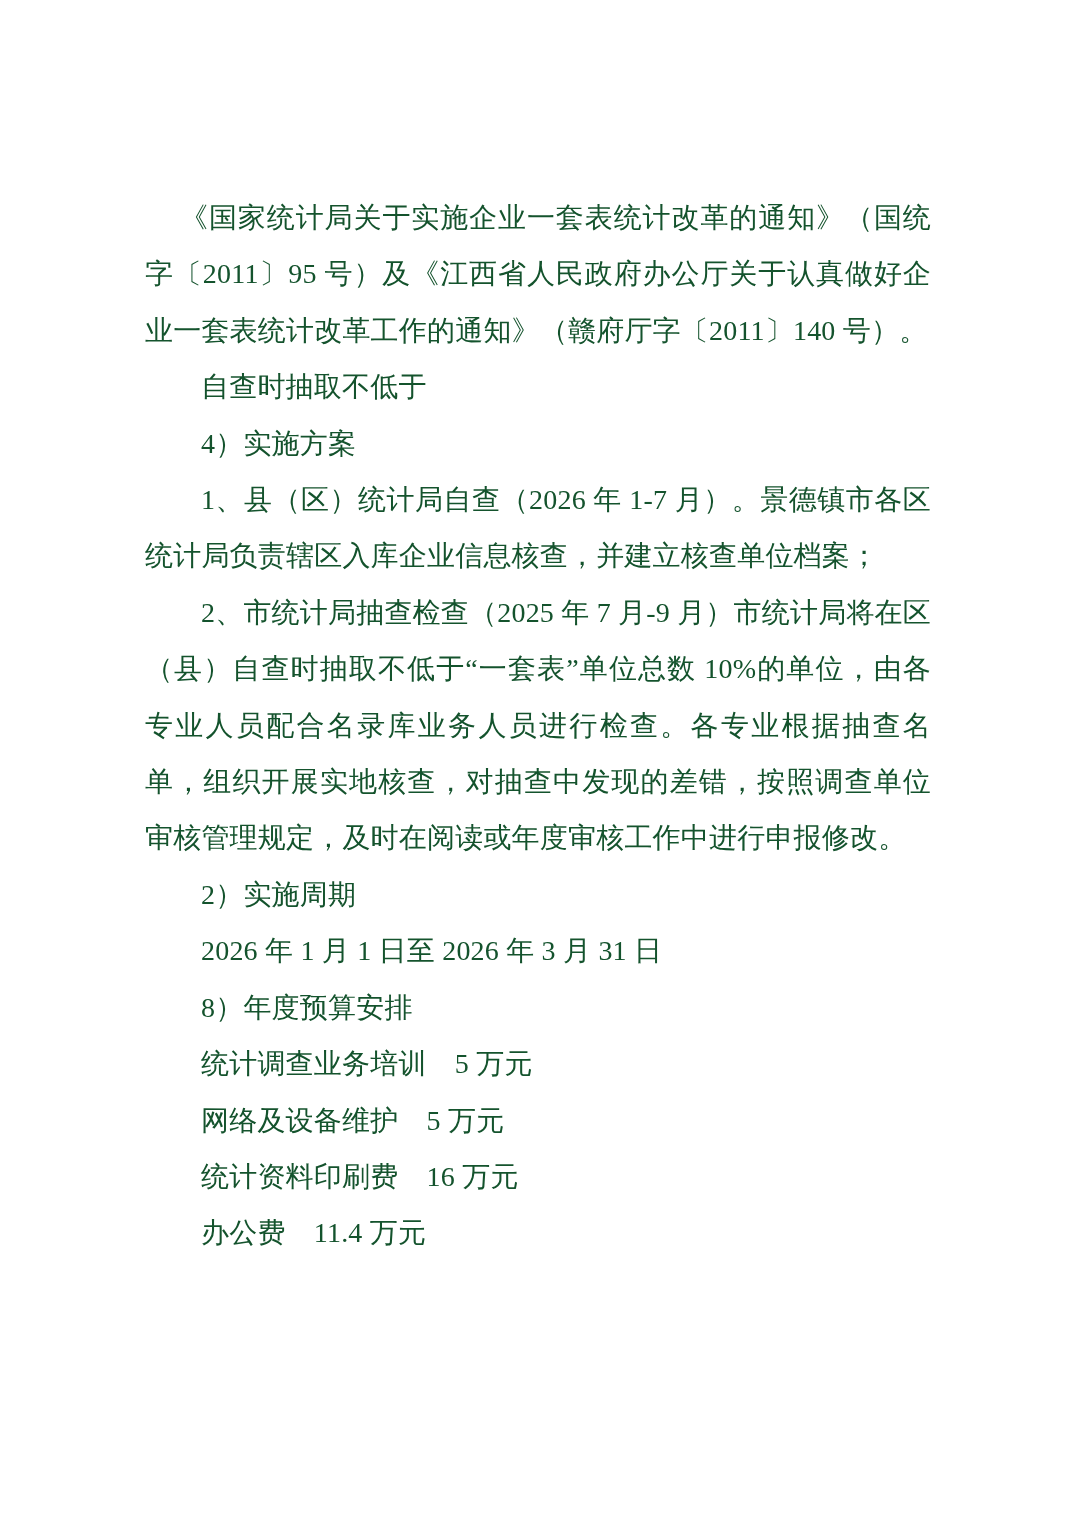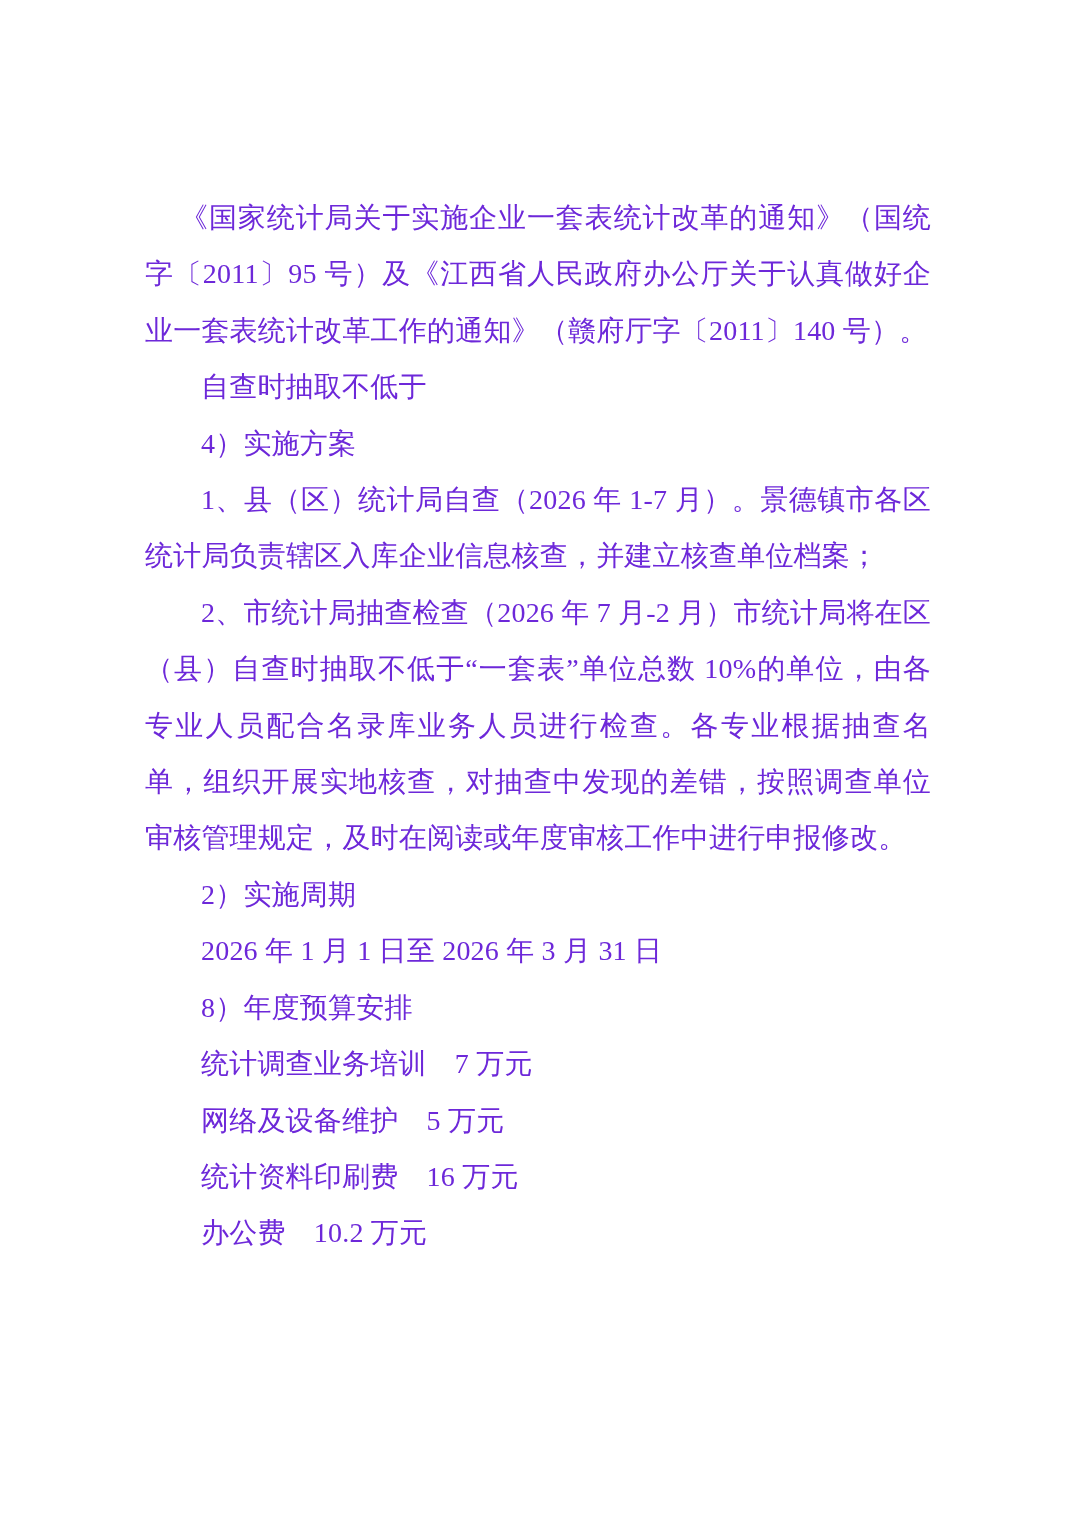--- a/index.html
+++ b/index.html
@@ -12,21 +12,21 @@
       width: 1074px;
       height: 1520px;
       background: #ffffff;
       overflow: hidden;
     }
     .doc-body {
       position: absolute;
       left: 145px;
       top: 190px;
       width: 786px;
-      color: #6d28d9;
+      color: #14532d;
       font-family: "Liberation Serif", "DejaVu Serif", serif;
       font-size: 28px;
       line-height: 56.4px;
       text-align: justify;
       text-justify: inter-ideograph;
       letter-spacing: 0.2px;
     }
     .para {
       margin: 0;
       padding: 0;
@@ -40,22 +40,22 @@
   </style>
 </head>
 <body>
 
 <div class="page">
   <div class="doc-body">
     <p class="para indent-first">《国家统计局关于实施企业一套表统计改革的通知》（国统字〔2011〕95 号）及《江西省人民政府办公厅关于认真做好企业一套表统计改革工作的通知》（赣府厅字〔2011〕140 号）。</p>
     <p class="para indent">自查时抽取不低于</p>
     <p class="para indent">4）实施方案</p>
     <p class="para indent">1、县（区）统计局自查（2026 年 1-7 月）。景德镇市各区统计局负责辖区入库企业信息核查，并建立核查单位档案；</p>
-    <p class="para indent">2、市统计局抽查检查（2026 年 7 月-2 月）市统计局将在区（县）自查时抽取不低于“一套表”单位总数 10%的单位，由各专业人员配合名录库业务人员进行检查。各专业根据抽查名单，组织开展实地核查，对抽查中发现的差错，按照调查单位审核管理规定，及时在阅读或年度审核工作中进行申报修改。</p>
+    <p class="para indent">2、市统计局抽查检查（2025 年 7 月-9 月）市统计局将在区（县）自查时抽取不低于“一套表”单位总数 10%的单位，由各专业人员配合名录库业务人员进行检查。各专业根据抽查名单，组织开展实地核查，对抽查中发现的差错，按照调查单位审核管理规定，及时在阅读或年度审核工作中进行申报修改。</p>
     <p class="para indent">2）实施周期</p>
     <p class="para indent">2026 年 1 月 1 日至 2026 年 3 月 31 日</p>
     <p class="para indent">8）年度预算安排</p>
-    <p class="para indent">统计调查业务培训　7 万元</p>
+    <p class="para indent">统计调查业务培训　5 万元</p>
     <p class="para indent">网络及设备维护　5 万元</p>
     <p class="para indent">统计资料印刷费　16 万元</p>
-    <p class="para indent">办公费　10.2 万元</p>
+    <p class="para indent">办公费　11.4 万元</p>
   </div>
 </div>
 
 </body></html>

